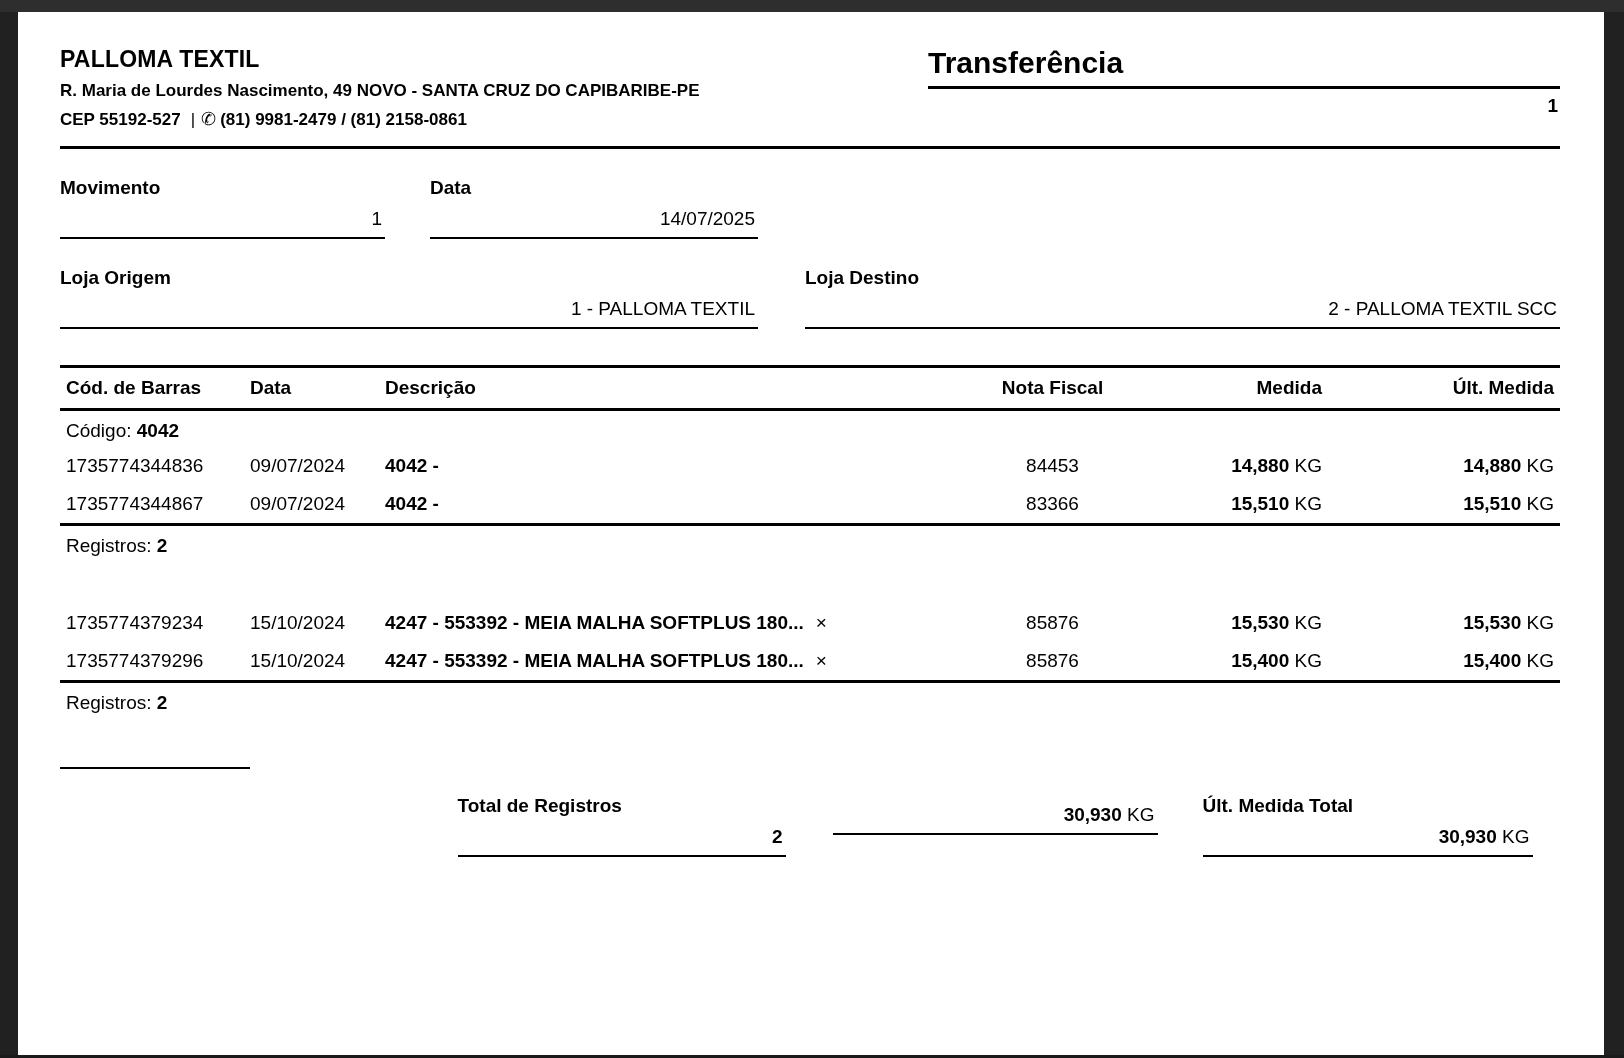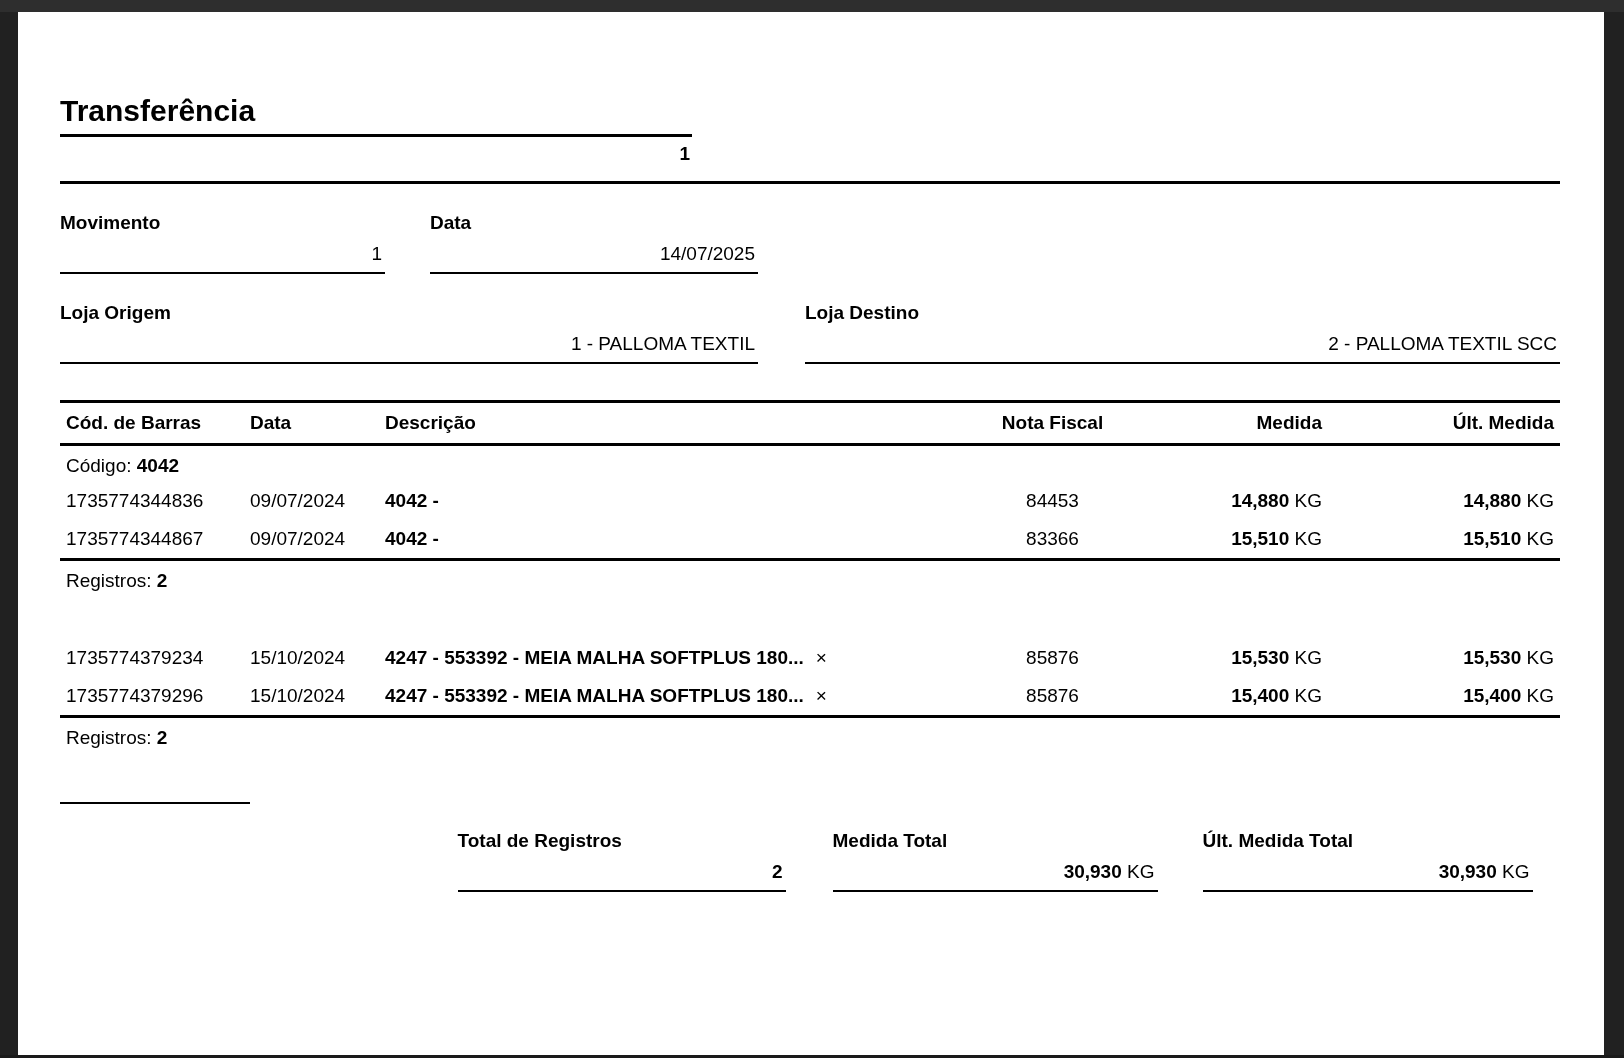--- a/index.html
+++ b/index.html
@@ -30,21 +30,21 @@
     width: 1500px;
   }
 
   
   .header-row { display: flex; justify-content: space-between; align-items: flex-start; }
   .company-name { font-size: 23px; font-weight: bold; letter-spacing: 0.2px; }
   .company-address { font-size: 17px; font-weight: bold; margin-top: 8px; }
   .company-cep-line { font-size: 17px; font-weight: bold; margin-top: 7px; }
   .company-cep-line .sep { font-weight: normal; padding: 0 6px 0 10px; }
   .company-cep-line .phone-ic { font-weight: normal; font-size: 18px; padding-right: 4px; }
-  .title-block { width: 632px; margin-top: 48px; }
+  .title-block { width: 632px; }
   .report-title {
     font-size: 30px; font-weight: bold;
     border-bottom: 3px solid #000; padding-bottom: 6px;
   }
   .page-num { text-align: right; font-size: 19px; font-weight: bold; margin-top: 6px; padding-right: 2px; }
 
   .hr-full { border-top: 3px solid #000; margin-top: 16px; }
 
   
   .fields-row { display: flex; margin-top: 28px; }
@@ -97,20 +97,27 @@
 </head>
 <body>
 
 <div class="top-strip"></div>
 <div class="bottom-strip"></div>
 
 <div class="page">
   <div class="content">
 
     <div class="header-row">
+      <div>
+        <div class="company-name">PALLOMA TEXTIL</div>
+        <div class="company-address">R. Maria de Lourdes Nascimento, 49 NOVO - SANTA CRUZ DO CAPIBARIBE-PE</div>
+        <div class="company-cep-line">
+          <span>CEP 55192-527</span><span class="sep">|</span><span class="phone-ic">✆</span><span>(81) 9981-2479 / (81) 2158-0861</span>
+        </div>
+      </div>
       <div class="title-block">
         <div class="report-title">Transferência</div>
         <div class="page-num">1</div>
       </div>
     </div>
 
     <div class="hr-full"></div>
 
     <div class="fields-row">
       <div class="field w-movimento">
@@ -204,21 +211,20 @@
     <div class="sig-line"></div>
 
     <div class="totals-row">
       <div class="sp-370"></div>
       <div class="field w-tot-reg">
         <div class="field-label">Total de Registros</div>
         <div class="field-value"><b>2</b></div>
       </div>
       <div class="sp-47"></div>
       <div class="field w-med-tot">
-        <div class="field-label">Medida Total</div>
         <div class="field-value"><span class="kg-num">30,930</span><span class="kg-unit"> KG</span></div>
       </div>
       <div class="sp-45"></div>
       <div class="field w-ult-tot">
         <div class="field-label">Últ. Medida Total</div>
         <div class="field-value"><span class="kg-num">30,930</span><span class="kg-unit"> KG</span></div>
       </div>
     </div>
 
   </div>

